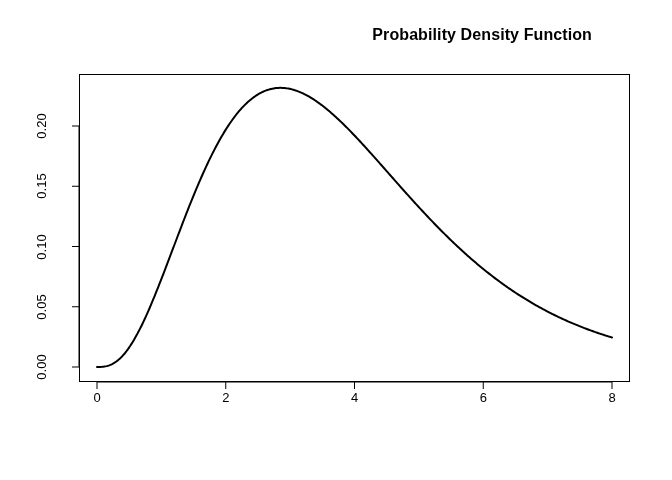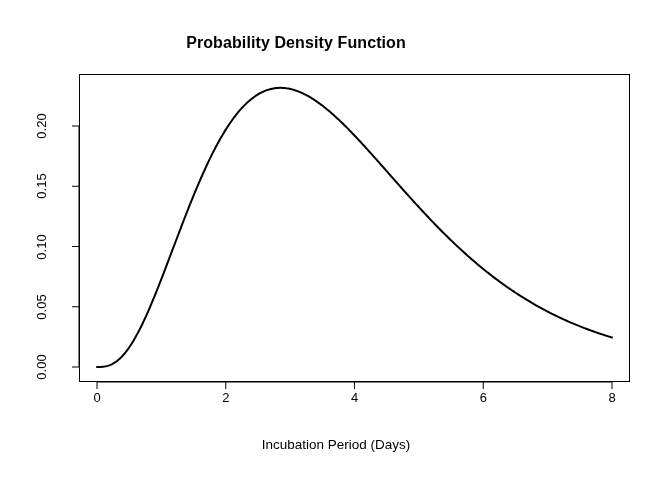--- a/index.html
+++ b/index.html
@@ -17,23 +17,23 @@
   #plot-root {
     position: relative;
     width: 672px;
     height: 480px;
     background: #ffffff;
   }
   
   #chart-title {
     position: absolute;
     left: 0;
-    top: 34px;
+    top: 26px;
     width: 592px;
-    text-align: center;
+    text-align: right;
     font-size: 16px;
     font-weight: bold;
     letter-spacing: 0.1px;
     color: #000000;
   }
   
   #plot-panel {
     position: absolute;
     left: 79px;
     top: 74px;
@@ -123,14 +123,13 @@
       <div class="xtick-label" style="left: 612px;">8</div>
     </div>
   <div id="y-tick-labels">
       <div class="ytick-label" style="top: 367px;">0.00</div>
       <div class="ytick-label" style="top: 306.75px;">0.05</div>
       <div class="ytick-label" style="top: 246.5px;">0.10</div>
       <div class="ytick-label" style="top: 186.25px;">0.15</div>
       <div class="ytick-label" style="top: 126px;">0.20</div>
     </div>
 
-  <div id="xaxis-title">Incubation Period (Days)</div>
 </div>
 
 </body></html>

